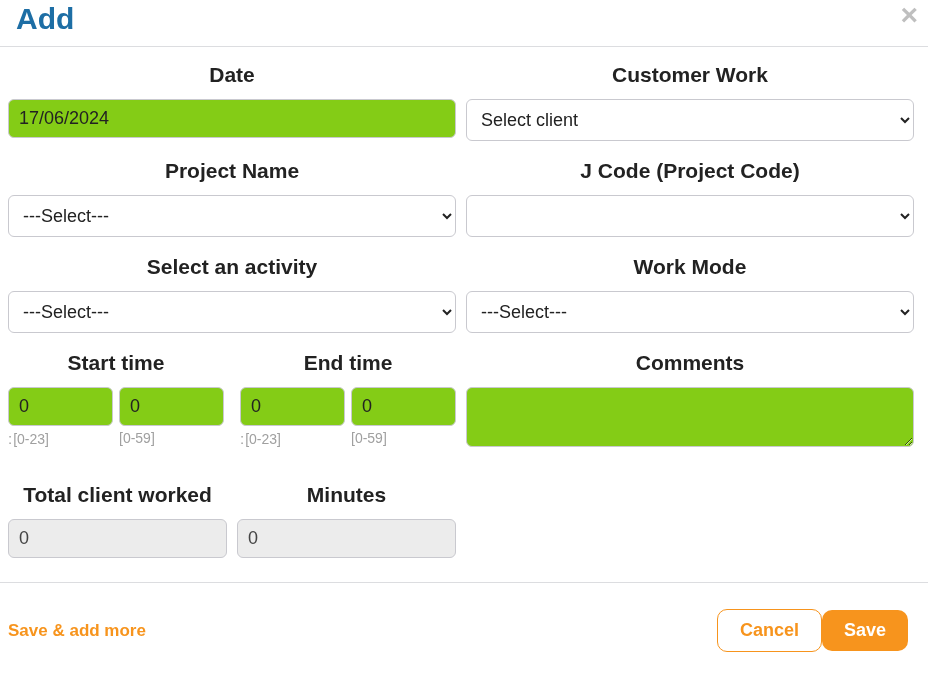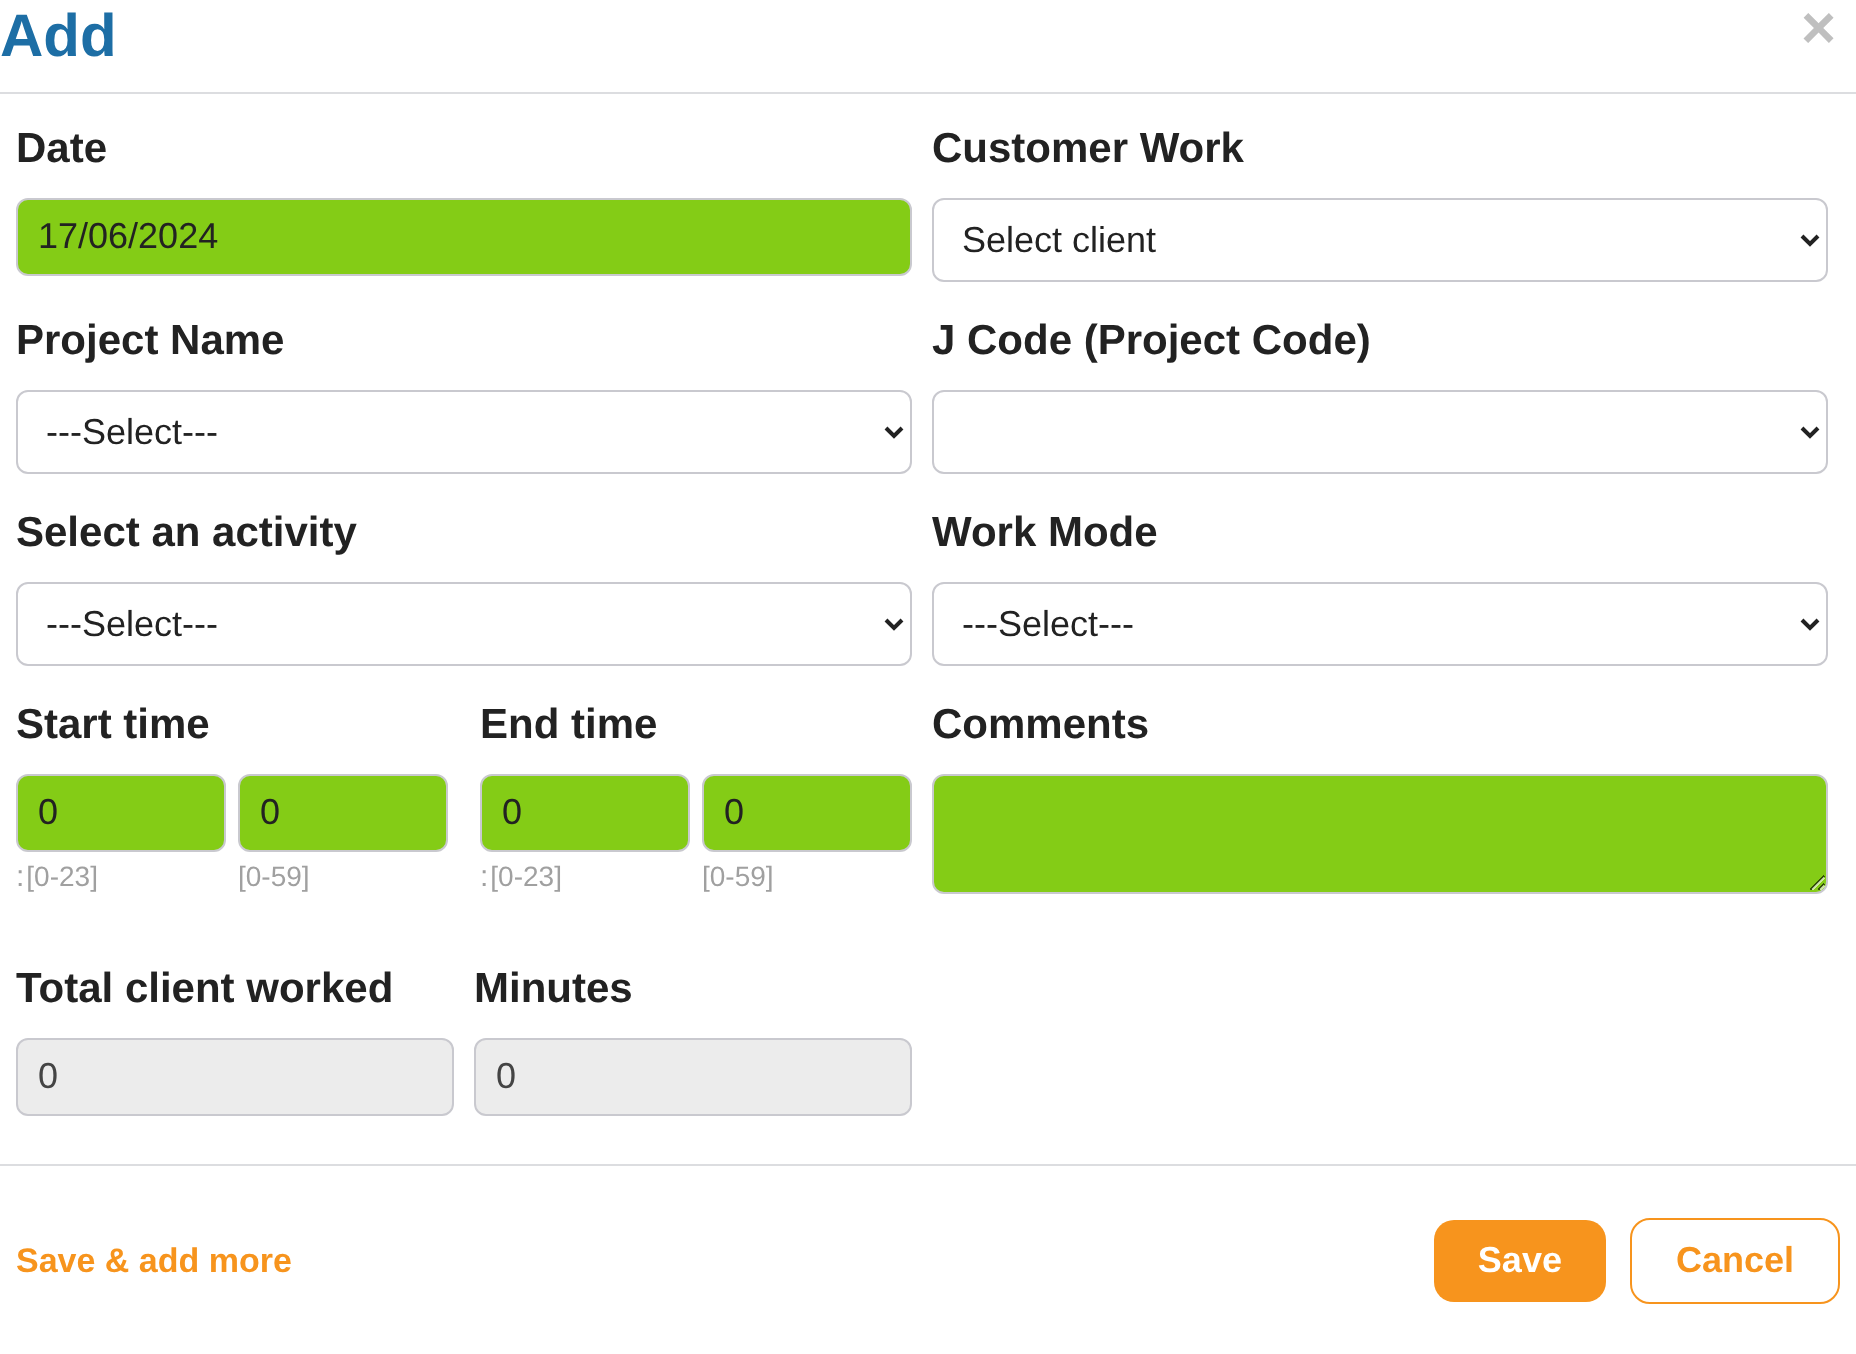--- a/index.html
+++ b/index.html
@@ -20,21 +20,21 @@
     padding: 0;
     background: #fff;
     font-family: "Segoe UI", "Helvetica Neue", Arial, sans-serif;
     color: var(--text);
   }
   .dialog {
     width: 928px;
     position: relative;
   }
   .header {
-    padding: 2px 8px 10px 0;
+    padding: 2px 8px 10px 16px;
     border-bottom: 1px solid var(--light-line);
     position: relative;
   }
   .title {
     font-size: 30px;
     font-weight: 800;
     color: var(--blue);
     margin: 0;
   }
   .close {
@@ -62,20 +62,21 @@
     min-width: 0;
   }
   .col-left { flex-basis: 448px; max-width: 448px; }
   .col-right { flex-basis: 448px; max-width: 448px; }
 
   .group { margin-bottom: 18px; }
   .group-label {
     font-size: 21px;
     font-weight: 700;
     margin: 0 0 12px 0;
+    text-align: center;
   }
   .field, select.field, textarea.field {
     width: 100%;
     font-size: 18px;
     padding: 8px 10px;
     border: 1px solid var(--field-border);
     border-radius: 6px;
     background: #84cc16;
     color: var(--text);
     font-family: inherit;
@@ -257,17 +258,17 @@
         <p class="group-label">Comments</p>
         <textarea class="field" style=""></textarea>
       </div>
     </div>
 
   </div>
 
   <div class="footer">
     <button class="link-btn">Save &amp; add more</button>
     <div class="spacer"></div>
+    <button class="btn btn-outline">Cancel</button>
     <button class="btn btn-primary">Save</button>
-    <button class="btn btn-outline">Cancel</button>
   </div>
 
 </div>
 
 </body></html>

